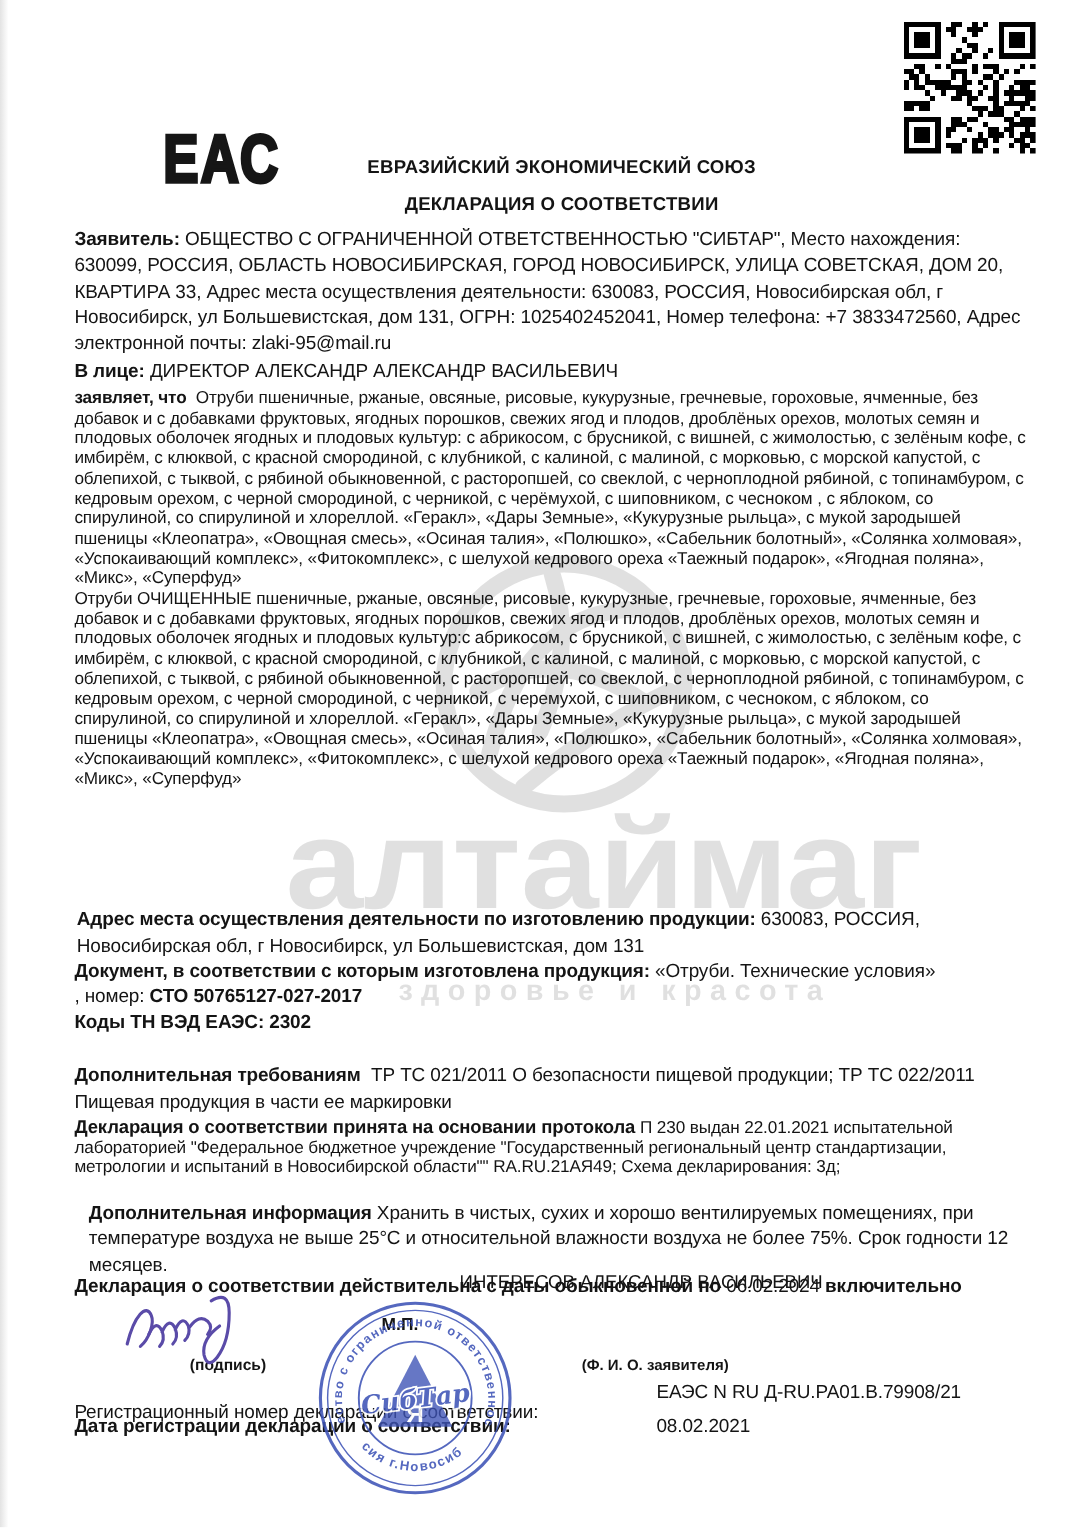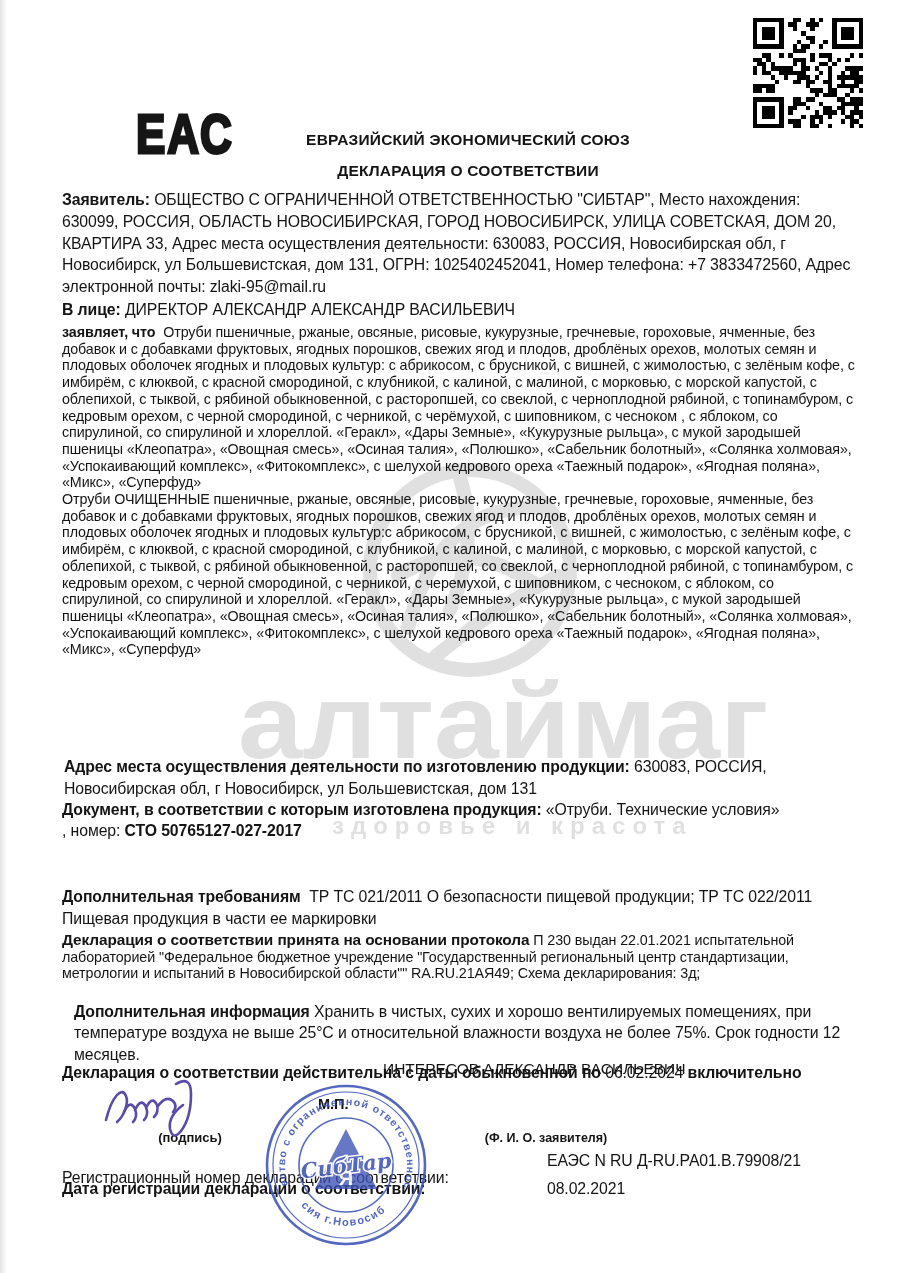--- a/index.html
+++ b/index.html
@@ -300,20 +300,21 @@
 
   <div class="abs body-text para" style="left:62px;top:799px;line-height:21.4px;">
     <p>
       <b>Документ, в соответствии с которым изготовлена продукция:</b>
       <span>«Отруби. Технические условия»</span>
     </p>
     <p>
       <span>, номер:</span>
       <b>СТО 50765127-027-2017</b>
     </p>
+    <p><b>Коды ТН ВЭД ЕАЭС: 2302</b></p>
   </div>
 
   <div class="abs body-text para" style="left:62px;top:886px;">
     <b>Дополнительная требованиям</b>&nbsp;
     <span>ТР ТС 021/2011 О безопасности пищевой продукции; ТР ТС 022/2011 Пищевая продукция в части ее маркировки</span>
   </div>
 
   <div class="abs body-text small" style="left:62px;top:932px;">
     <b style="font-size:15.4px;">Декларация о соответствии принята на основании протокола</b>
     <span>П 230 выдан 22.01.2021 испытательной лабораторией "Федеральное бюджетное учреждение "Государственный региональный центр стандартизации, метрологии и испытаний в Новосибирской области"" RA.RU.21АЯ49; Схема декларирования: 3д;</span>

